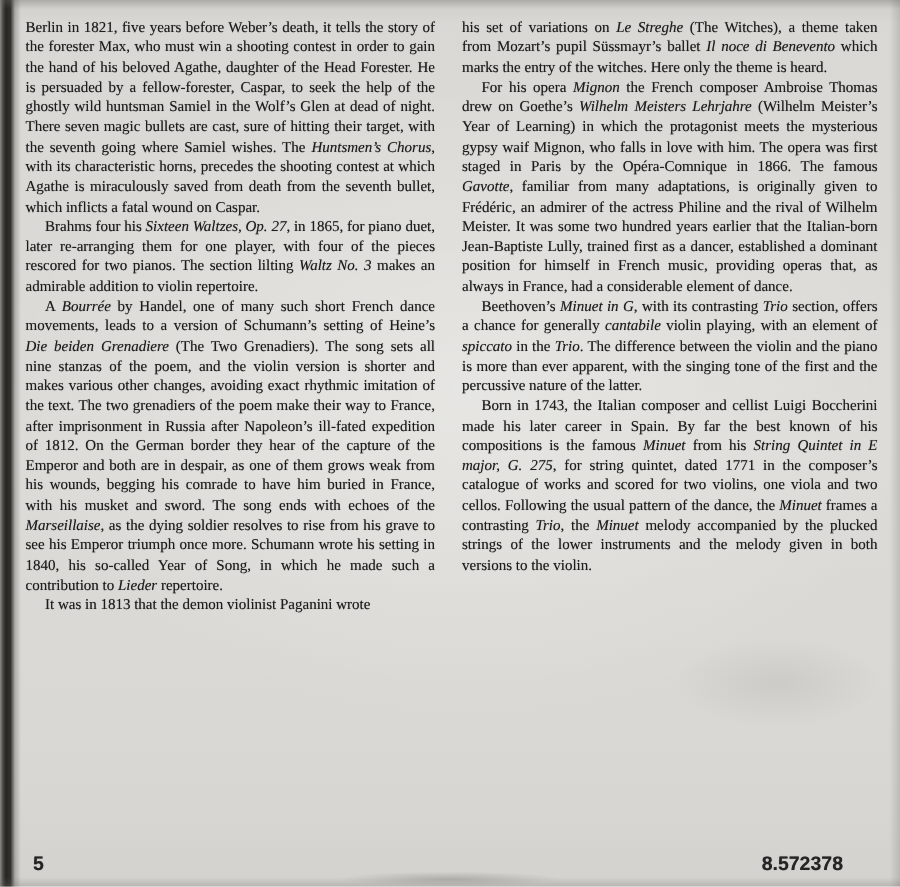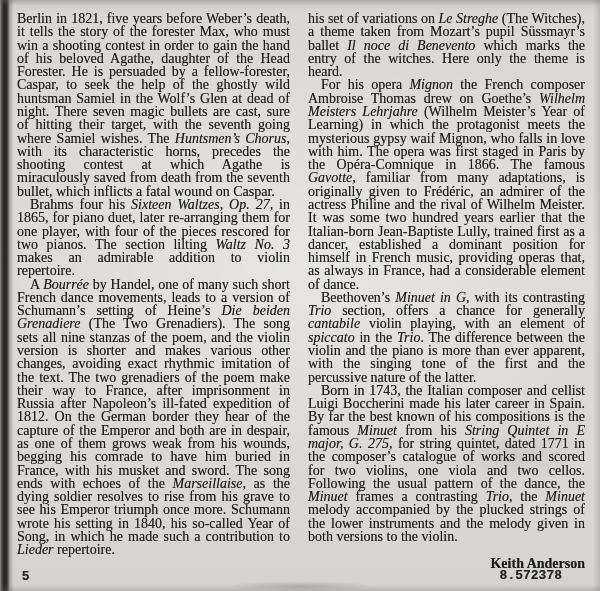--- a/index.html
+++ b/index.html
@@ -37,21 +37,21 @@
   }
   .smudge-right {
     position: absolute; right: 12px; top: 425px; width: 140px; height: 60px;
     background: radial-gradient(ellipse at center, rgba(125,123,117,0.14), rgba(125,123,117,0) 70%);
   }
   .columns {
     position: absolute; left: 17px; top: 12px; width: 568px;
     display: flex; gap: 18px;
   }
   .col {
-    font-size: 14px;
+    font-size: 10px;
     line-height: 13.28px;
     text-align: justify;
     color: #1c1c1c;
     text-shadow: 0 0 0.5px rgba(25,25,25,0.55);
   }
   .col-left  { width: 273px; }
   .col-right { width: 277px; }
   .col p { margin: 0; }
   .col p.indent { text-indent: 13px; }
   .signature {
@@ -61,42 +61,42 @@
   }
   .footer-text {
     position: absolute; bottom: 8px;
     font-family: "Liberation Sans", sans-serif;
     font-weight: bold;
     font-size: 13px;
     color: #242424;
     text-shadow: 0 0 0.5px rgba(25,25,25,0.5);
   }
   .page-number { left: 22px; }
-  .catalog-number { right: 38px; font-family: Liberation Mono, monospace; }
+  .catalog-number { right: 38px; }
 </style>
 </head>
 <body>
 
 <div class="scan-edge-left"></div>
 <div class="scan-edge-top"></div>
 <div class="scan-edge-right"></div>
 <div class="scan-edge-bottom"></div>
 <div class="smudge-bottom"></div>
 <div class="smudge-right"></div>
 
 <div class="columns">
   <div class="col col-left" id="column-left" style="color: rgb(28, 28, 28);">
       <p><span>Berlin in 1821, five years before Weber’s death, it tells the story of the forester Max, who must win a shooting contest in order to gain the hand of his beloved Agathe, daughter of the Head Forester. He is persuaded by a fellow-forester, Caspar, to seek the help of the ghostly wild huntsman Samiel in the Wolf’s Glen at dead of night. There seven magic bullets are cast, sure of hitting their target, with the seventh going where Samiel wishes. The </span><i>Huntsmen’s Chorus</i><span>, with its characteristic horns, precedes the shooting contest at which Agathe is miraculously saved from death from the seventh bullet, which inflicts a fatal wound on Caspar.</span></p>
       <p class="indent"><span>Brahms four his </span><i>Sixteen Waltzes, Op. 27</i><span>, in 1865, for piano duet, later re-arranging them for one player, with four of the pieces rescored for two pianos. The section lilting </span><i>Waltz No. 3</i><span> makes an admirable addition to violin repertoire.</span></p>
       <p class="indent"><span>A </span><i>Bourrée</i><span> by Handel, one of many such short French dance movements, leads to a version of Schumann’s setting of Heine’s </span><i>Die beiden Grenadiere</i><span> (The Two Grenadiers). The song sets all nine stanzas of the poem, and the violin version is shorter and makes various other changes, avoiding exact rhythmic imitation of the text. The two grenadiers of the poem make their way to France, after imprisonment in Russia after Napoleon’s ill-fated expedition of 1812. On the German border they hear of the capture of the Emperor and both are in despair, as one of them grows weak from his wounds, begging his comrade to have him buried in France, with his musket and sword. The song ends with echoes of the </span><i>Marseillaise</i><span>, as the dying soldier resolves to rise from his grave to see his Emperor triumph once more. Schumann wrote his setting in 1840, his so-called Year of Song, in which he made such a contribution to </span><i>Lieder</i><span> repertoire.</span></p>
+      <p class="indent"><span>It was in 1813 that the demon violinist Paganini wrote</span></p>
     </div>
   <div class="col col-right" id="column-right" style="color: rgb(28, 28, 28); font-family: Liberation Serif, serif;">
 
   <p><span>his set of variations on </span><i>Le Streghe</i><span> (The Witches), a theme taken from Mozart’s pupil Süssmayr’s ballet </span><i>Il noce di Benevento</i><span> which marks the entry of the witches. Here only the theme is heard.</span></p>
       <p class="indent"><span>For his opera </span><i>Mignon</i><span> the French composer Ambroise Thomas drew on Goethe’s </span><i>Wilhelm Meisters Lehrjahre</i><span> (Wilhelm Meister’s Year of Learning) in which the protagonist meets the mysterious gypsy waif Mignon, who falls in love with him. The opera was first staged in Paris by the Opéra-Comnique in 1866. The famous </span><i>Gavotte</i><span>, familiar from many adaptations, is originally given to Frédéric, an admirer of the actress Philine and the rival of Wilhelm Meister. It was some two hundred years earlier that the Italian-born Jean-Baptiste Lully, trained first as a dancer, established a dominant position for himself in French music, providing operas that, as always in France, had a considerable element of dance.</span></p>
       <p class="indent"><span>Beethoven’s </span><i>Minuet in G</i><span>, with its contrasting </span><i>Trio</i><span> section, offers a chance for generally </span><i>cantabile</i><span> violin playing, with an element of </span><i>spiccato</i><span> in the </span><i>Trio</i><span>. The difference between the violin and the piano is more than ever apparent, with the singing tone of the first and the percussive nature of the latter.</span></p>
       <p class="indent"><span>Born in 1743, the Italian composer and cellist Luigi Boccherini made his later career in Spain. By far the best known of his compositions is the famous </span><i>Minuet</i><span> from his </span><i>String Quintet in E major, G. 275</i><span>, for string quintet, dated 1771 in the composer’s catalogue of works and scored for two violins, one viola and two cellos. Following the usual pattern of the dance, the </span><i>Minuet</i><span> frames a contrasting </span><i>Trio</i><span>, the </span><i>Minuet</i><span> melody accompanied by the plucked strings of the lower instruments and the melody given in both versions to the violin.</span></p>
-      <p class="signature">Keith Anderson</p>
     </div>
 </div>
 
 <div class="footer-text page-number">5</div>
 <div class="footer-text catalog-number">8.572378</div>
 
 </body></html>

